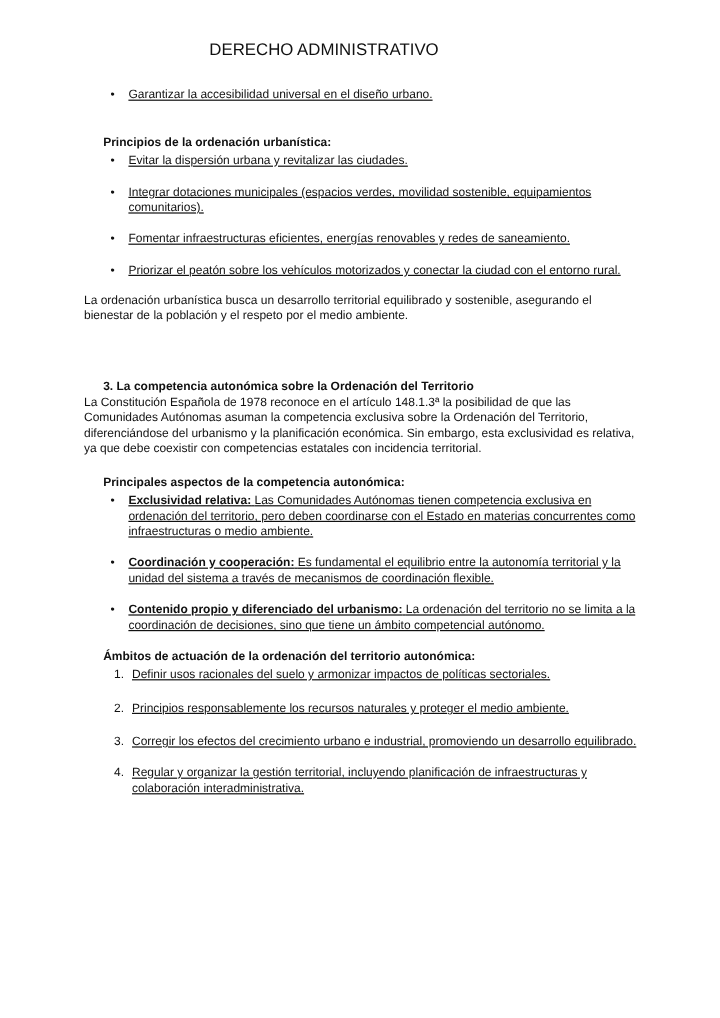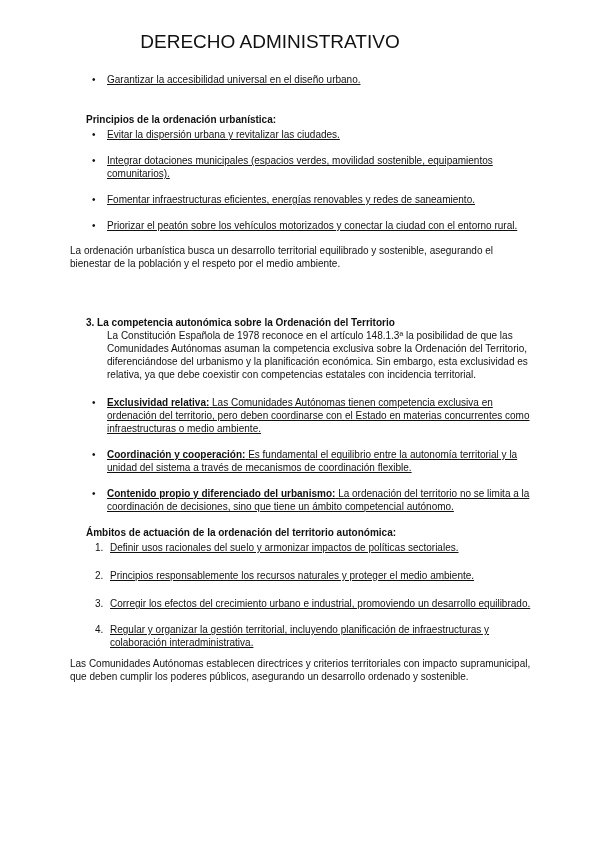--- a/index.html
+++ b/index.html
@@ -18,21 +18,21 @@
     box-sizing: border-box;
     width: 600px;
     height: 848px;
     padding: 30px 68px 0 70px;
     font-size: 10px;
     line-height: 13px;
   }
   .doc-title {
     width: 400px;
     text-align: center;
-    font-size: 19px;
+    font-size: 14px;
     line-height: 23px;
     font-weight: 400;
     margin: 0 0 20px 0;
     white-space: nowrap;
   }
   .para {
     margin: 0;
   }
   .heading {
     font-weight: 700;
@@ -63,21 +63,21 @@
   }
   .lead-bold {
     font-weight: 700;
   }
   .intro-bullet {
     margin-bottom: 27px;
   }
   .mb-12 { margin-bottom: 12px !important; }
   .mb-15 { margin-bottom: 15px !important; }
   .gap-big { margin-bottom: 46px; }
-  .gap-mid { margin-bottom: 15px; margin-left: 37px; }
+  .gap-mid { margin-bottom: 15px; }
   .gap-sm  { margin-bottom: 8px; }
 </style>
 </head>
 <body>
 
 <div class="page">
 
   <h1 class="doc-title">DERECHO ADMINISTRATIVO</h1>
 
   <div class="bullet-list intro-bullet">
@@ -106,20 +106,21 @@
       <span class="marker">•</span>
       <span class="li-text">Priorizar el peatón sobre los vehículos motorizados y conectar la ciudad con el entorno rural.</span>
     </div>
   </div>
 
   <p class="para gap-big">La ordenación urbanística busca un desarrollo territorial equilibrado y sostenible, asegurando el bienestar de la población y el respeto por el medio ambiente.</p>
 
   <p class="heading" style="margin-bottom:0">3. La competencia autonómica sobre la Ordenación del Territorio</p>
   <p class="para gap-mid">La Constitución Española de 1978 reconoce en el artículo 148.1.3ª la posibilidad de que las Comunidades Autónomas asuman la competencia exclusiva sobre la Ordenación del Territorio, diferenciándose del urbanismo y la planificación económica. Sin embargo, esta exclusividad es relativa, ya que debe coexistir con competencias estatales con incidencia territorial.</p>
 
+  <p class="heading">Principales aspectos de la competencia autonómica:</p>
 
   <div class="bullet-list">
     <div class="li">
       <span class="marker">•</span>
       <span class="li-text"><span class="lead-bold">Exclusividad relativa:</span> <span>Las Comunidades Autónomas tienen competencia exclusiva en ordenación del territorio, pero deben coordinarse con el Estado en materias concurrentes como infraestructuras o medio ambiente.</span></span>
     </div>
     <div class="li">
       <span class="marker">•</span>
       <span class="li-text"><span class="lead-bold">Coordinación y cooperación:</span> <span>Es fundamental el equilibrio entre la autonomía territorial y la unidad del sistema a través de mecanismos de coordinación flexible.</span></span>
     </div>
@@ -143,15 +144,14 @@
     <div class="li">
       <span class="num-marker">3.</span>
       <span class="li-text">Corregir los efectos del crecimiento urbano e industrial, promoviendo un desarrollo equilibrado.</span>
     </div>
     <div class="li gap-sm">
       <span class="num-marker">4.</span>
       <span class="li-text">Regular y organizar la gestión territorial, incluyendo planificación de infraestructuras y colaboración interadministrativa.</span>
     </div>
   </div>
 
-  <p class="para">Las Comunidades Autónomas establecen directrices y criterios territoriales con impacto supramunicipal, que deben cumplir los poderes públicos, asegurando un desarrollo ordenado y sostenible.</p>
 
 </div>
 
 </body></html>

